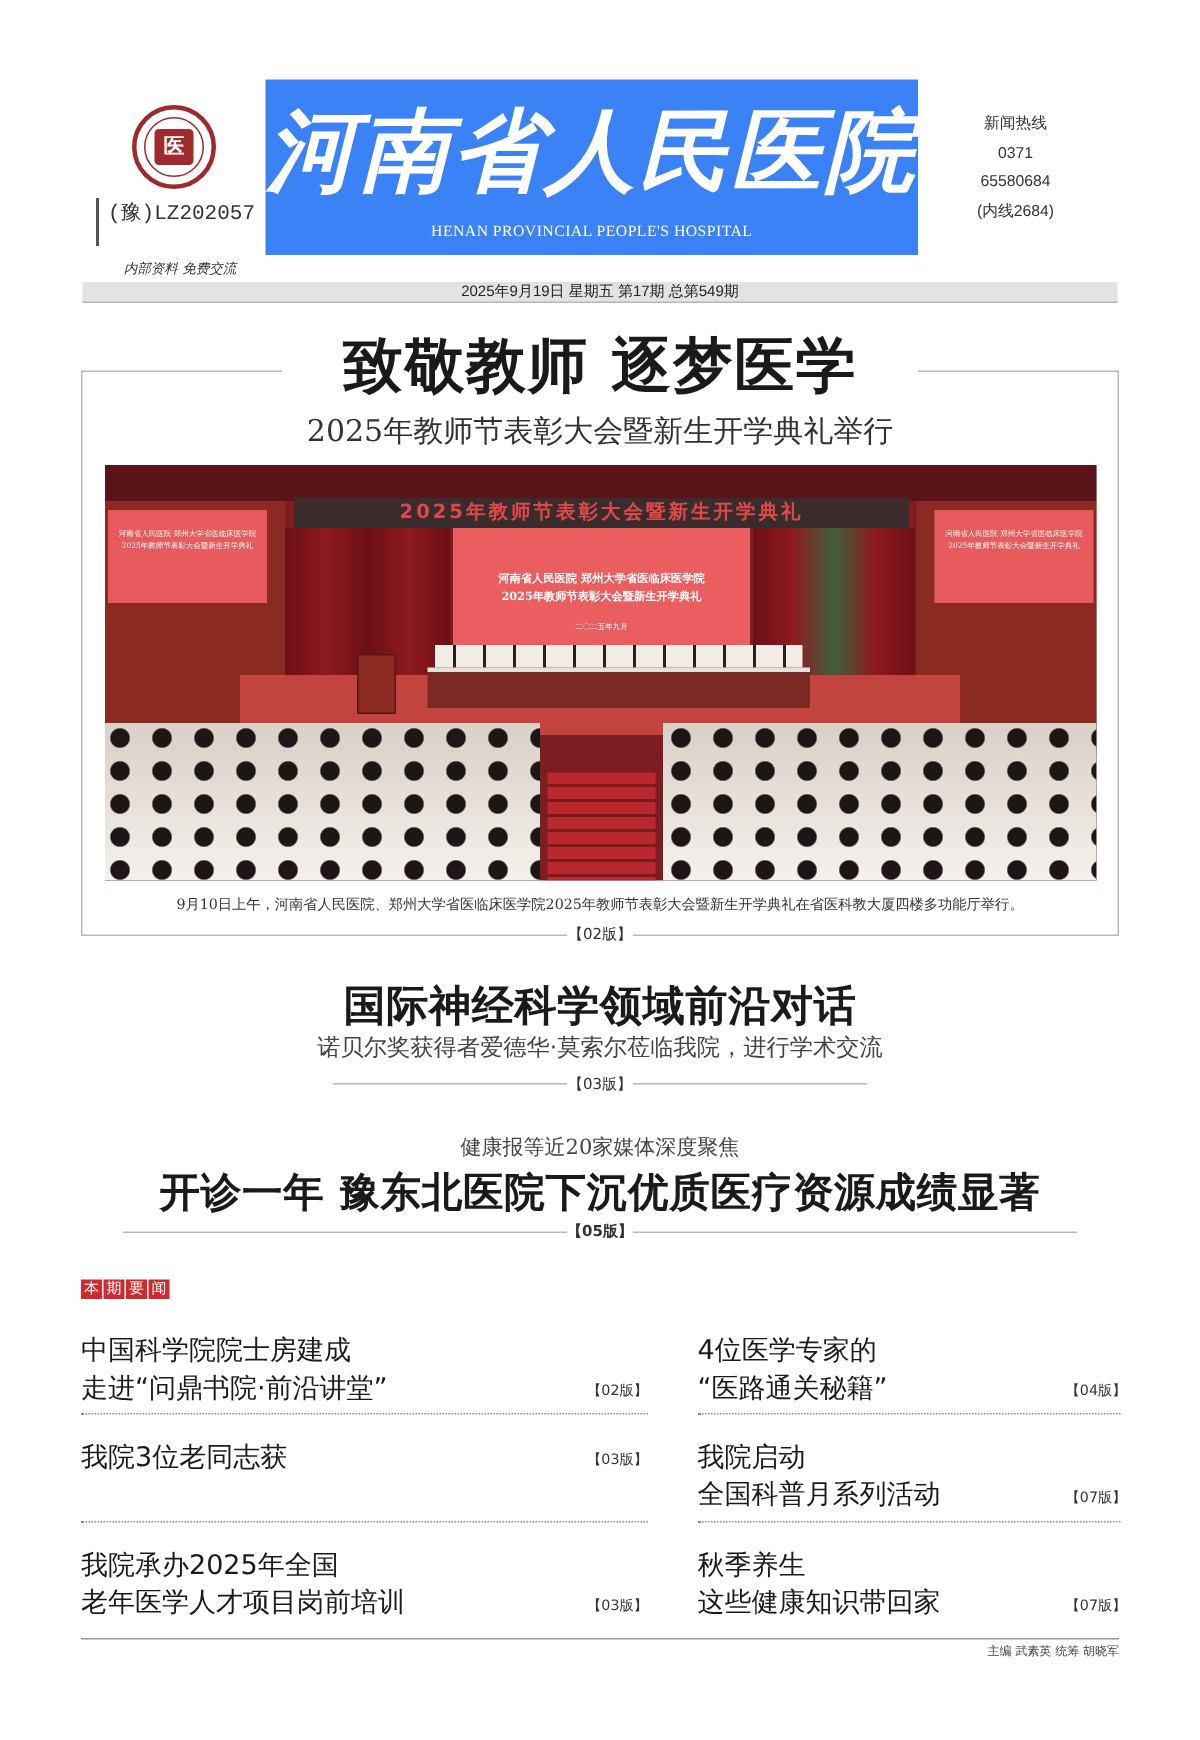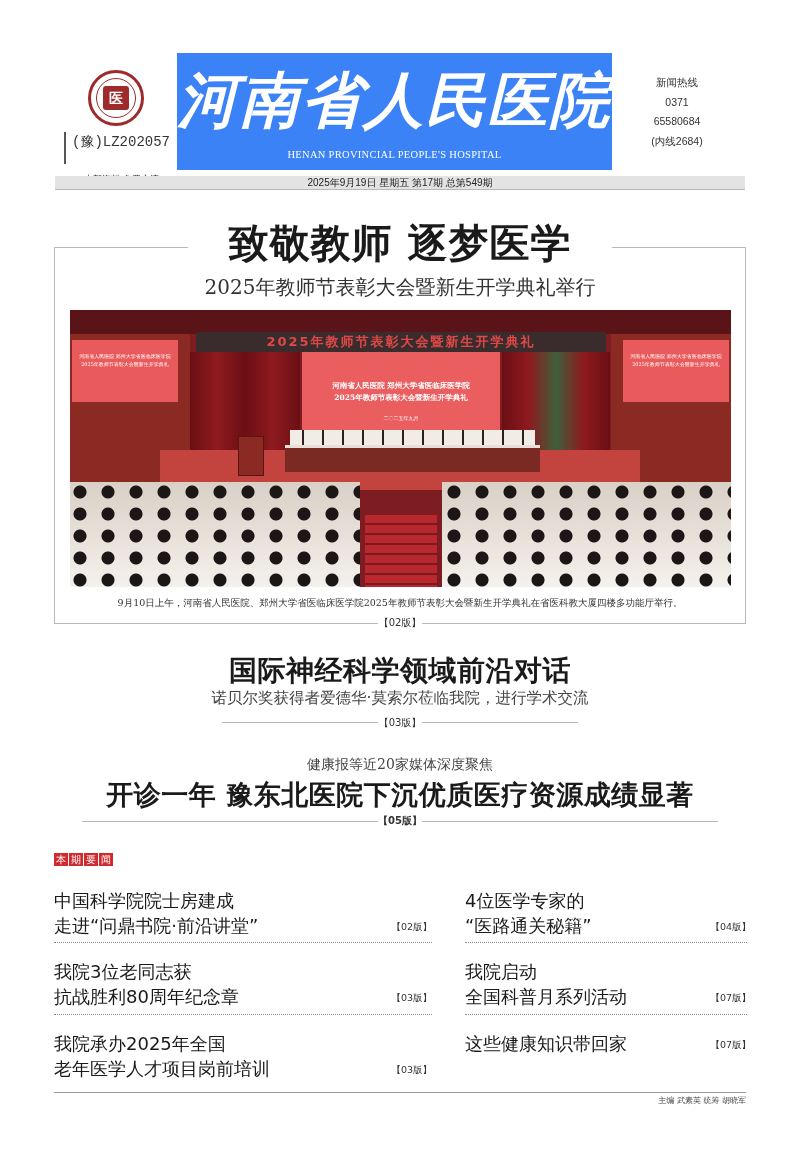--- a/index.html
+++ b/index.html
@@ -13,21 +13,21 @@
     .reg-bar { left: 64px; top: 132px; width: 2px; height: 32px; background: #555; }
     .reg-line1 { left: 72px; top: 133px; width: 96px; text-align: center; font-size: 14px; font-family: Liberation Mono, monospace; color: #333; }
     .reg-line2 { left: 72px; top: 149px; width: 96px; text-align: center; font-size: 9px; font-family: "DejaVu Serif", serif; color: #333; font-style: italic; margin-top: 24px; }
 
     .title-block { left: 177px; top: 53px; width: 435px; height: 117px; background: #3b82f6; color: #fff; }
     .title-cn { position: absolute; left: 0; right: 0; top: 8px; text-align: center; font-size: 60px; font-family: "DejaVu Serif", serif; font-style: italic; font-weight: bold; letter-spacing: 2px; color: #fff; }
     .title-en { position: absolute; left: 0; right: 0; top: 96px; text-align: center; font-size: 10.5px; font-family: "Liberation Serif", serif; color: #fff; letter-spacing: 0.3px; }
 
     .hotline { left: 632px; top: 73px; width: 90px; text-align: center; font-size: 10.5px; color: #333; line-height: 19.5px; font-family: "Liberation Sans", sans-serif; }
 
-    .date-bar { left: 55px; top: 176px; width: 690px; height: 14px; background: #e3e3e4; border-bottom: 1px solid #b8b8b8; text-align: center; font-size: 10px; line-height: 14px; color: #222; font-family: "Liberation Sans", sans-serif; }
+    .date-bar { left: 55px; top: 188px; width: 690px; height: 14px; background: #e3e3e4; border-bottom: 1px solid #b8b8b8; text-align: center; font-size: 10px; line-height: 14px; color: #222; font-family: "Liberation Sans", sans-serif; }
 
     
     .lead-box { left: 54px; top: 247px; width: 692px; height: 377px; border: 1px solid #b9b9b9; border-top: none; }
     .lead-top-left { left: 54px; top: 247px; width: 134px; height: 1px; background: #b9b9b9; }
     .lead-top-right { left: 612px; top: 247px; width: 134px; height: 1px; background: #b9b9b9; }
     .lead-headline { left: 188px; top: 216px; width: 424px; text-align: center; font-size: 40px; font-weight: bold; color: #1a1a1a; letter-spacing: 1px; }
     .lead-subhead { left: 100px; top: 274px; width: 600px; text-align: center; font-size: 20px; font-family: "DejaVu Serif", serif; color: #333; }
 
     .photo { left: 70px; top: 310px; width: 661px; height: 277px; overflow: hidden; background: #7d1d22; }
     .ph-ceiling { position: absolute; left: 0; top: 0; width: 100%; height: 24px; background: #5a1417; }
@@ -158,21 +158,20 @@
 
 <div class="hl-item hl-left" style="left:54px; top:888px;">
   <div class="line">中国科学院院士房建成</div>
   <div class="line">走进“问鼎书院·前沿讲堂”</div>
   <div class="ed">【02版】</div>
 </div>
 <div class="hl-divider" style="left:54px; top:942px; width:378px;"></div>
 
 <div class="hl-item hl-left" style="left:54px; top:959px;">
   <div class="line">我院3位老同志获</div>
-  <div class="line">抗战胜利80周年纪念章</div>
   <div class="ed">【03版】</div>
 </div>
 <div class="hl-divider" style="left:54px; top:1014px; width:378px;"></div>
 
 <div class="hl-item hl-left" style="left:54px; top:1031px;">
   <div class="line">我院承办2025年全国</div>
   <div class="line">老年医学人才项目岗前培训</div>
   <div class="ed">【03版】</div>
 </div>
 
@@ -184,18 +183,19 @@
 <div class="hl-divider" style="left:465px; top:942px; width:282px;"></div>
 
 <div class="hl-item hl-right" style="left:465px; top:959px;">
   <div class="line">我院启动</div>
   <div class="line">全国科普月系列活动</div>
   <div class="ed">【07版】</div>
 </div>
 <div class="hl-divider" style="left:465px; top:1014px; width:282px;"></div>
 
 <div class="hl-item hl-right" style="left:465px; top:1031px;">
+  <div class="line">秋季养生</div>
   <div class="line">这些健康知识带回家</div>
   <div class="ed">【07版】</div>
 </div>
 
 <div class="abs bottom-rule"></div>
 <div class="abs credits">主编 武素英   统筹 胡晓军</div>
 
 </body></html>

